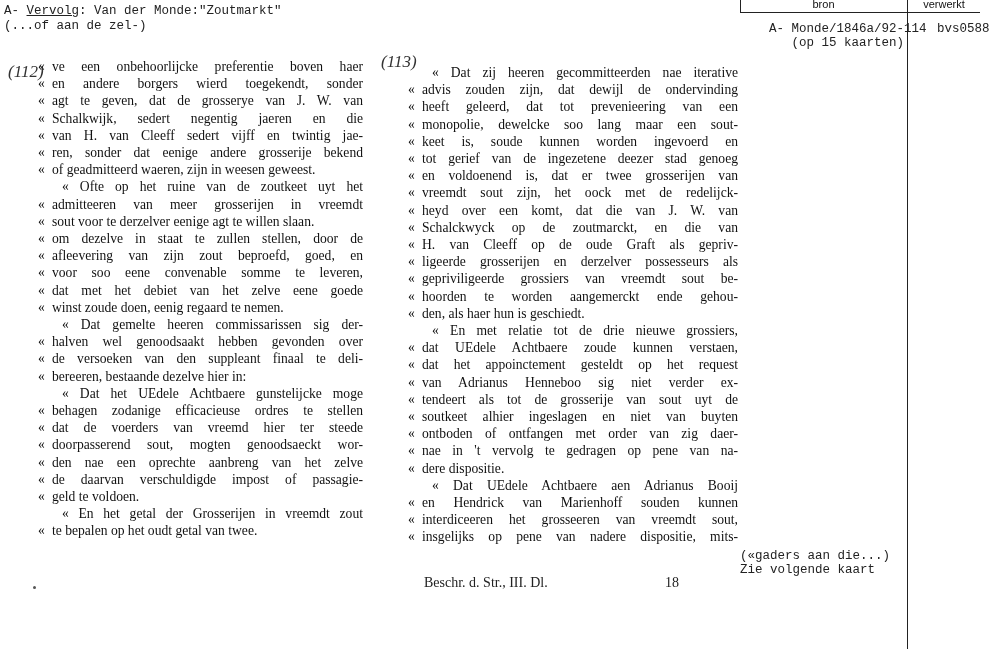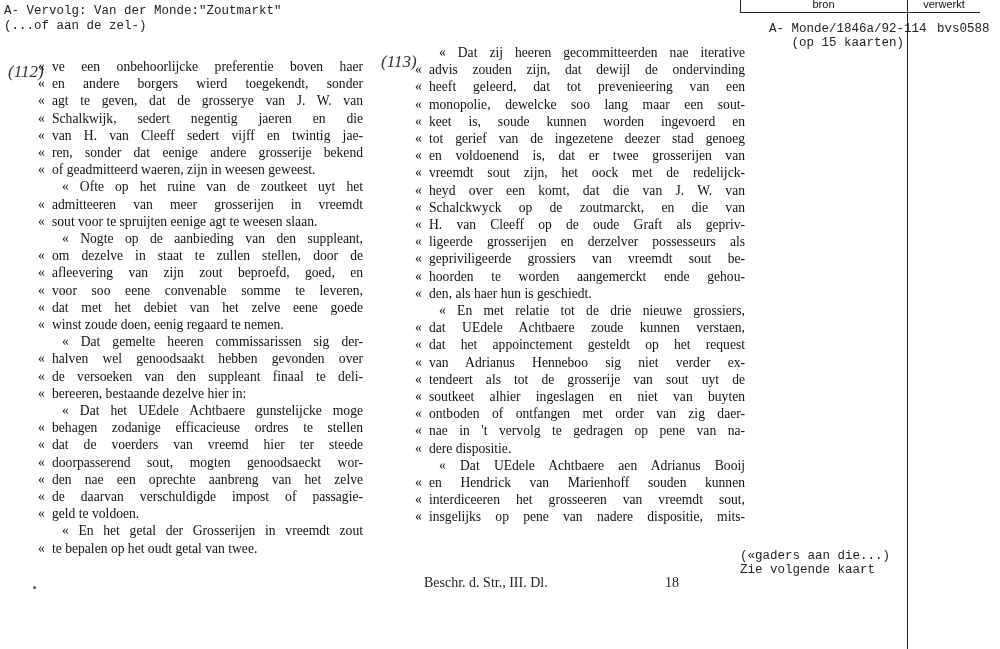--- a/index.html
+++ b/index.html
@@ -20,20 +20,21 @@
       color: #222;
     }
     .header-left {
       position: absolute;
       left: 4px;
       top: 4px;
       line-height: 15px;
       white-space: pre;
     }
     .header-left .underline {
+      text-decoration: underline;
     }
     .margin-note {
       position: absolute;
       font-family: "Liberation Serif", "DejaVu Serif", serif;
       font-size: 17px;
       color: #333;
       font-style: italic;
     }
     .column {
       position: absolute;
@@ -42,23 +43,22 @@
       line-height: 17.2px;
       color: #111;
     }
     .col-left {
       left: 38px;
       top: 58px;
       width: 325px;
     }
     .col-right {
       left: 408px;
-      top: 44px;
+      top: 64px;
       width: 330px;
-      margin-left: 7px;
     }
     .line {
       white-space: nowrap;
       display: flex;
       justify-content: space-between;
     }
     .line.ragged {
       justify-content: flex-start;
     }
     .line .q {
@@ -182,25 +182,21 @@
     <div class="line indent">
       <span class="q"></span>
       <span class="txt">« Ofte op het ruine van de zoutkeet uyt het</span>
     </div>
     <div class="line">
       <span class="q">«</span>
       <span class="txt">admitteeren van meer grosserijen in vreemdt</span>
     </div>
     <div class="line ragged">
       <span class="q">«</span>
-      <span class="txt">sout voor te spruijten eenige agt te weesen slaan.</span>
-    </div>
-    <div class="line indent">
-      <span class="q"></span>
-      <span class="txt">« Nogte op de aanbieding van den suppleant,</span>
+      <span class="txt">sout voor te derzelver eenige agt te willen slaan.</span>
     </div>
     <div class="line">
       <span class="q">«</span>
       <span class="txt">om dezelve in staat te zullen stellen, door de</span>
     </div>
     <div class="line">
       <span class="q">«</span>
       <span class="txt">afleevering van zijn zout beproefd, goed, en</span>
     </div>
     <div class="line">

